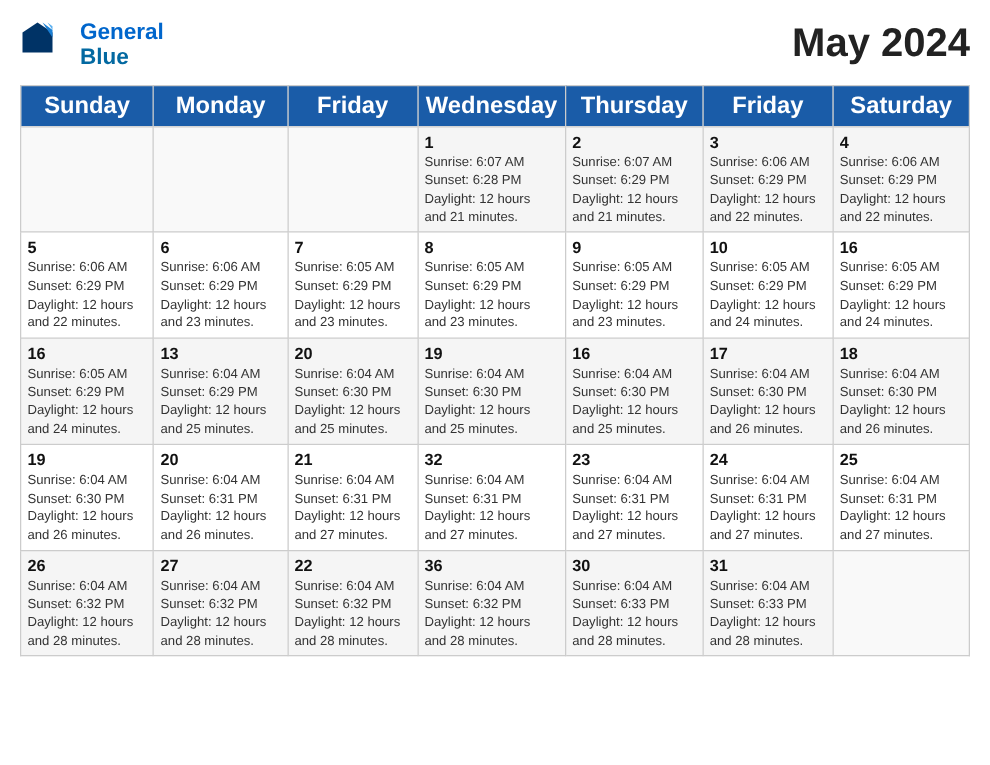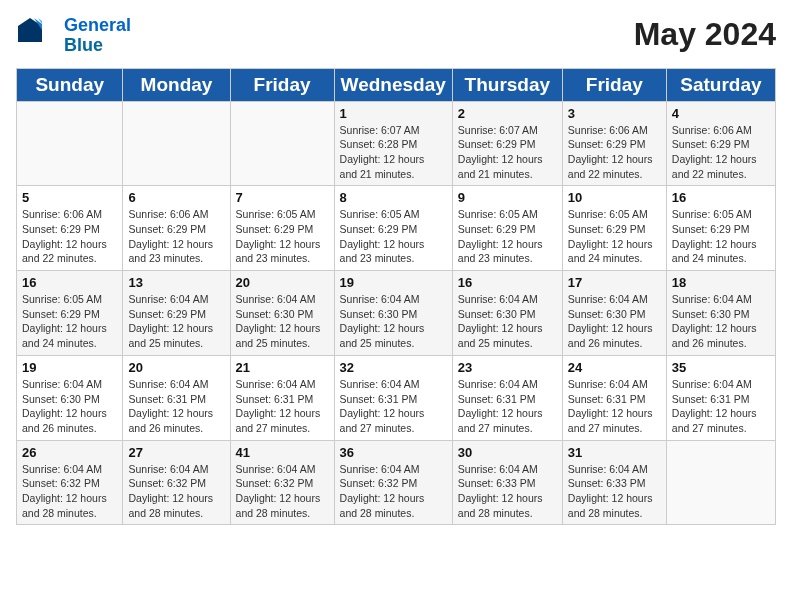--- a/index.html
+++ b/index.html
@@ -224,35 +224,35 @@
         </td>
         <td>
           <span class="day-num">23</span>
           <div class="day-info">Sunrise: 6:04 AM<br>Sunset: 6:31 PM<br>Daylight: 12 hours<br>and 27 minutes.</div>
         </td>
         <td>
           <span class="day-num">24</span>
           <div class="day-info">Sunrise: 6:04 AM<br>Sunset: 6:31 PM<br>Daylight: 12 hours<br>and 27 minutes.</div>
         </td>
         <td>
-          <span class="day-num">35</span>
+          <span class="day-num">25</span>
           <div class="day-info">Sunrise: 6:04 AM<br>Sunset: 6:31 PM<br>Daylight: 12 hours<br>and 27 minutes.</div>
         </td>
       </tr>
       <tr>
         <td>
           <span class="day-num">26</span>
           <div class="day-info">Sunrise: 6:04 AM<br>Sunset: 6:32 PM<br>Daylight: 12 hours<br>and 28 minutes.</div>
         </td>
         <td>
           <span class="day-num">27</span>
           <div class="day-info">Sunrise: 6:04 AM<br>Sunset: 6:32 PM<br>Daylight: 12 hours<br>and 28 minutes.</div>
         </td>
         <td>
-          <span class="day-num">41</span>
+          <span class="day-num">22</span>
           <div class="day-info">Sunrise: 6:04 AM<br>Sunset: 6:32 PM<br>Daylight: 12 hours<br>and 28 minutes.</div>
         </td>
         <td>
           <span class="day-num">36</span>
           <div class="day-info">Sunrise: 6:04 AM<br>Sunset: 6:32 PM<br>Daylight: 12 hours<br>and 28 minutes.</div>
         </td>
         <td>
           <span class="day-num">30</span>
           <div class="day-info">Sunrise: 6:04 AM<br>Sunset: 6:33 PM<br>Daylight: 12 hours<br>and 28 minutes.</div>
         </td>

